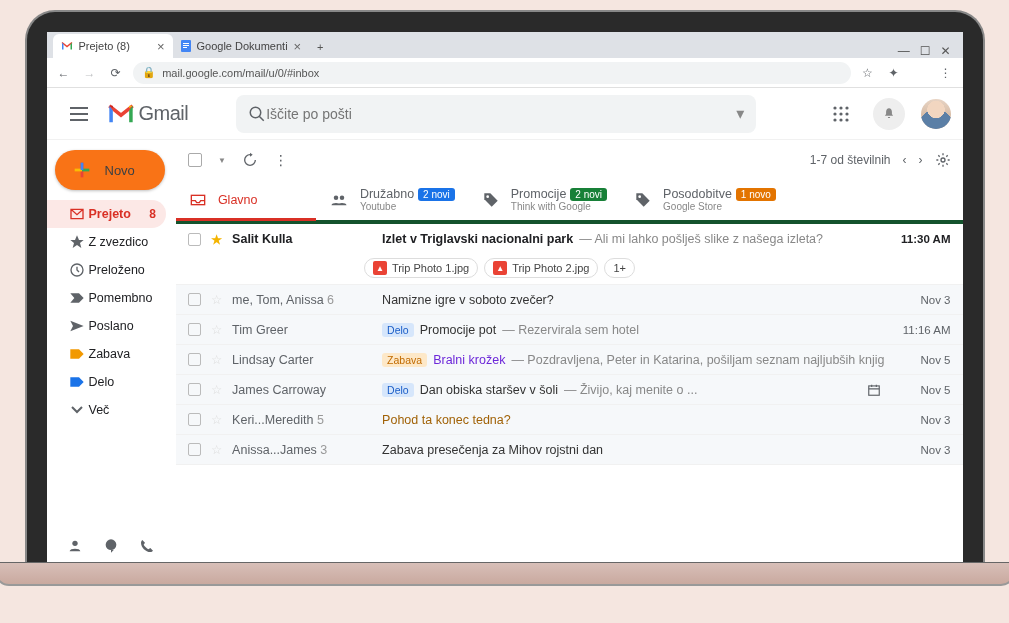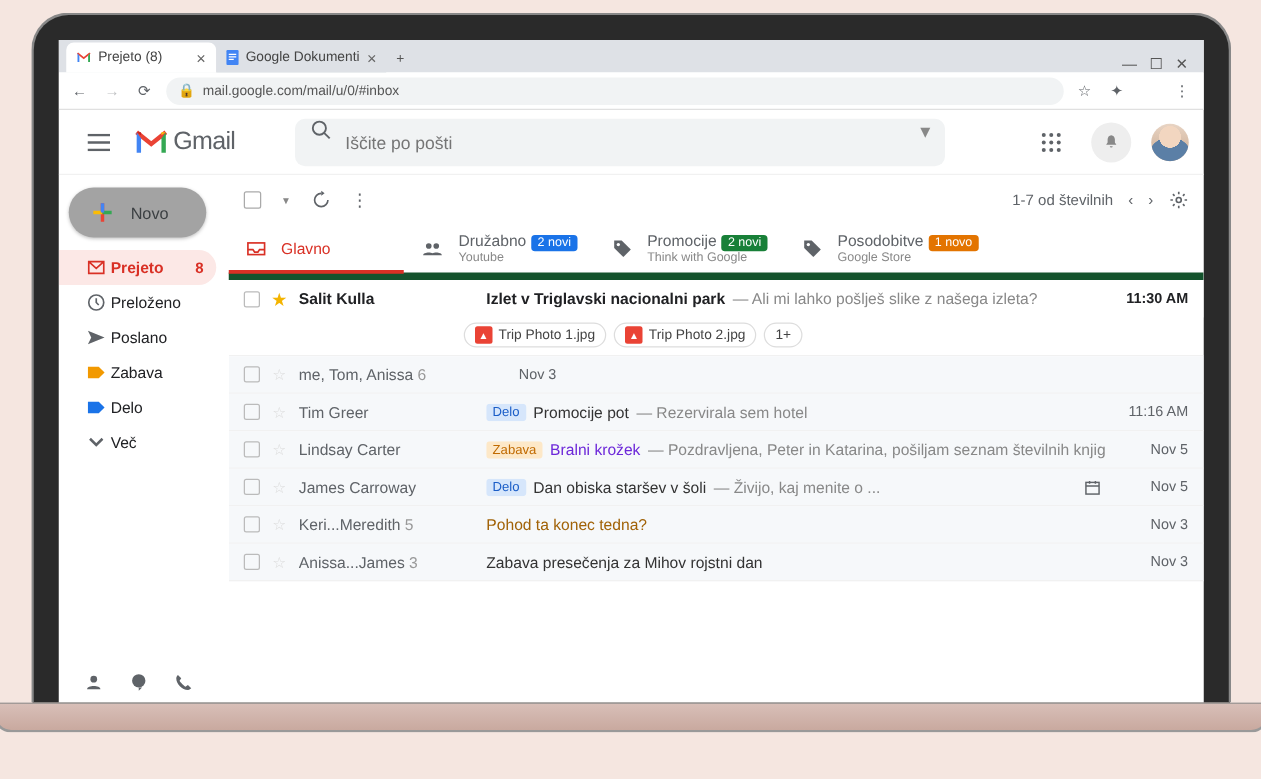--- a/index.html
+++ b/index.html
@@ -22,45 +22,45 @@
 .addr-bar { height: 30px; background: #fff; display: flex; align-items: center; gap: 8px; padding: 0 8px; border-bottom: 1px solid #e0e0e0; font-size: 12px; color: #5f6368; }
 .addr-bar .navbtn { width: 18px; text-align: center; cursor: pointer; }
 .addr-input { flex: 1; background: #f1f3f4; border-radius: 12px; height: 22px; display: flex; align-items: center; padding: 0 10px; gap: 6px; font-size: 11px; color: #555; }
 .addr-bar .ext { width: 18px; text-align: center; cursor: pointer; }
 
 
 .gmail-header { height: 52px; display: flex; align-items: center; padding: 0 12px; gap: 8px; border-bottom: 1px solid #f1f1f1; }
 .menu-btn { width: 40px; height: 40px; display: flex; align-items: center; justify-content: center; color: #5f6368; cursor: pointer; }
 .gmail-logo { display: flex; align-items: center; gap: 4px; font-size: 20px; color: #5f6368; font-weight: 400; letter-spacing: -0.5px; }
 .gmail-logo svg { width: 28px; height: 22px; }
-.search-box { margin-left: 40px; flex: 1; max-width: 520px; background: #f1f3f4; border-radius: 8px; height: 38px; display: flex; padding: 0 12px; gap: 10px; color: #5f6368; }
+.search-box { margin-left: 40px; flex: 1; max-width: 520px; background: #f1f3f4; border-radius: 8px; height: 38px; display: flex; align-items: center; padding: 0 12px; color: #5f6368; }
 .search-box input { flex: 1; border: none; background: transparent; font-size: 14px; color: #333; outline: none; }
 .header-right { margin-left: auto; display: flex; align-items: center; gap: 16px; color: #5f6368; }
 .header-right .icon-btn { width: 32px; height: 32px; display: flex; align-items: center; justify-content: center; cursor: pointer; border-radius: 50%; }
 .avatar { width: 30px; height: 30px; border-radius: 50%; background: linear-gradient(#e8d4c4, #c9a98f); overflow: hidden; position: relative; }
 .avatar::after { content: ''; position: absolute; inset: 0; background: radial-gradient(circle at 50% 35%, #f2d6c0 35%, transparent 36%), radial-gradient(circle at 50% 95%, #5b7fa6 55%, transparent 56%); }
 
 
 .gmail-body { flex: 1; display: flex; overflow: hidden; }
 .sidebar { width: 180px; padding-top: 6px; display: flex; flex-direction: column; }
-.compose-btn { margin: 4px 0 10px 8px; width: 110px; height: 40px; border-radius: 22px; box-shadow: 0 1px 3px rgba(0,0,0,0.25); display: flex; align-items: center; gap: 12px; padding: 0 16px; font-size: 13px; color: #3c4043; cursor: pointer; background: #a3a3a3; }
+.compose-btn { margin: 4px 0 10px 8px; width: 110px; height: 40px; border-radius: 22px; box-shadow: 0 1px 3px rgba(0,0,0,0.25); display: flex; align-items: center; gap: 12px; padding: 0 16px; font-size: 13px; color: #3c4043; cursor: pointer; background: #f97316; }
 .side-item { height: 28px; display: flex; align-items: center; gap: 4px; padding: 0 10px 0 22px; font-size: 12.5px; color: #202124; border-radius: 0 14px 14px 0; margin-right: 10px; cursor: pointer; }
 .side-item.active { background: #fce8e6; color: #d93025; font-weight: 600; }
 .side-item .count { margin-left: auto; font-size: 12px; }
 .side-item.active .count { color: #d93025; }
 .side-icon { width: 16px; display: flex; justify-content: center; color: #5f6368; }
 .side-item.active .side-icon { color: #d93025; }
 .sidebar-footer { margin-top: auto; padding: 8px 20px; display: flex; gap: 20px; color: #5f6368; }
 
 .main { flex: 1; display: flex; flex-direction: column; border-left: 0; }
 .toolbar { height: 40px; display: flex; align-items: center; padding: 0 12px; gap: 16px; color: #5f6368; font-size: 12px; }
 .toolbar .cb { width: 14px; height: 14px; border: 1.5px solid #aaa; border-radius: 2px; }
 .toolbar-right { margin-left: auto; display: flex; align-items: center; gap: 12px; }
 
-.cat-tabs { display: flex; border-bottom: 6px solid #14532d; height: 44px; }
+.cat-tabs { display: flex; border-bottom: 4px solid #14532d; height: 44px; }
 .cat-tab { flex: 0 0 auto; min-width: 140px; padding: 0 14px; display: flex; align-items: center; gap: 12px; font-size: 12.5px; color: #5f6368; cursor: pointer; position: relative; }
 .cat-tab.active { color: #d93025; }
 .cat-tab.active::after { content: ''; position: absolute; left: 0; right: 0; bottom: -1px; height: 3px; background: #d93025; }
 .cat-tab .sub { display: flex; flex-direction: column; line-height: 1.15; }
 .cat-tab .sub .s2 { font-size: 10px; color: #888; }
 .badge { font-size: 10px; padding: 1px 5px; border-radius: 3px; color: #fff; margin-left: 4px; }
 .badge.blue { background: #1a73e8; }
 .badge.green { background: #188038; }
 .badge.orange { background: #e37400; }
 
@@ -208,25 +208,41 @@
                   <svg width="16" height="14" viewBox="0 0 24 20">
                     <path d="M3 3 H21 V17 H3 Z M3 3 L12 11 L21 3" stroke="currentColor" stroke-width="2" fill="none"></path>
                   </svg>
                 </span>
     <span>Prejeto</span>
     <span class="count">8</span>
               </div>
               <div class="side-item">
                 <span class="side-icon">
                   <svg width="16" height="16" viewBox="0 0 24 24">
+                    <path d="M12 2 L15 9 L22 9 L16.5 13.5 L18.5 21 L12 16.5 L5.5 21 L7.5 13.5 L2 9 L9 9 Z" fill="currentColor"></path>
+                  </svg>
+                </span>
+    <span>Z zvezdico</span>
+    </div>
+              <div class="side-item">
+                <span class="side-icon">
+                  <svg width="16" height="16" viewBox="0 0 24 24">
                     <circle cx="12" cy="12" r="9" stroke="currentColor" stroke-width="2" fill="none"></circle>
                     <path d="M12 7 V12 L15 15" stroke="currentColor" stroke-width="2" fill="none"></path>
                   </svg>
                 </span>
     <span>Preloženo</span>
+    </div>
+              <div class="side-item">
+                <span class="side-icon">
+                  <svg width="16" height="14" viewBox="0 0 24 20">
+                    <path d="M2 3 H15 L22 10 L15 17 H2 L8 10 Z" fill="currentColor"></path>
+                  </svg>
+                </span>
+    <span>Pomembno</span>
     </div>
               <div class="side-item">
                 <span class="side-icon">
                   <svg width="16" height="14" viewBox="0 0 24 20">
                     <path d="M2 2 L22 10 L2 18 L6 10 Z" fill="currentColor"></path>
                   </svg>
                 </span>
     <span>Poslano</span>
     </div>
               <div class="side-item">
@@ -366,20 +382,23 @@
                 <div class="attachments">
                   <span class="att-chip"><span class="aicon">▲</span>Trip Photo 1.jpg</span>
                   <span class="att-chip"><span class="aicon">▲</span>Trip Photo 2.jpg</span>
                   <span class="att-chip">1+</span>
                 </div>
               </div>
               <div class="mail-row read">
     <div class="cb"></div>
     <span class="star ">☆</span>
     <div class="sender">me, Tom, Anissa <span style="color:#999;font-weight:400">6</span></div>
+    <div class="subj">
+                  <span style="color:#333;font-weight:500">Namizne igre v soboto zvečer?</span>
+                </div>
 
     <div class="date">Nov 3</div>
               </div>
               <div class="mail-row read">
     <div class="cb"></div>
     <span class="star ">☆</span>
     <div class="sender">Tim Greer</div>
     <div class="subj">
                   <span class="label-chip blue">Delo</span>
                   <span style="color:#333;font-weight:500">Promocije pot</span> 
@@ -388,21 +407,21 @@
 
     <div class="date">11:16 AM</div>
               </div>
               <div class="mail-row read">
     <div class="cb"></div>
     <span class="star ">☆</span>
     <div class="sender">Lindsay Carter</div>
     <div class="subj">
                   <span class="label-chip orange">Zabava</span>
                   <span style="color:#6d28d9;font-weight:500">Bralni krožek</span> 
-                  <span class="snip">— Pozdravljena, Peter in Katarina, pošiljam seznam številnih knjig</span>
+                  <span class="snip">— Pozdravljena, Peter in Katarina, pošiljam seznam najljubših knjig</span>
                 </div>
 
     <div class="date">Nov 5</div>
               </div>
               <div class="mail-row read">
     <div class="cb"></div>
     <span class="star ">☆</span>
     <div class="sender">James Carroway</div>
     <div class="subj">
                   <span class="label-chip blue">Delo</span>

